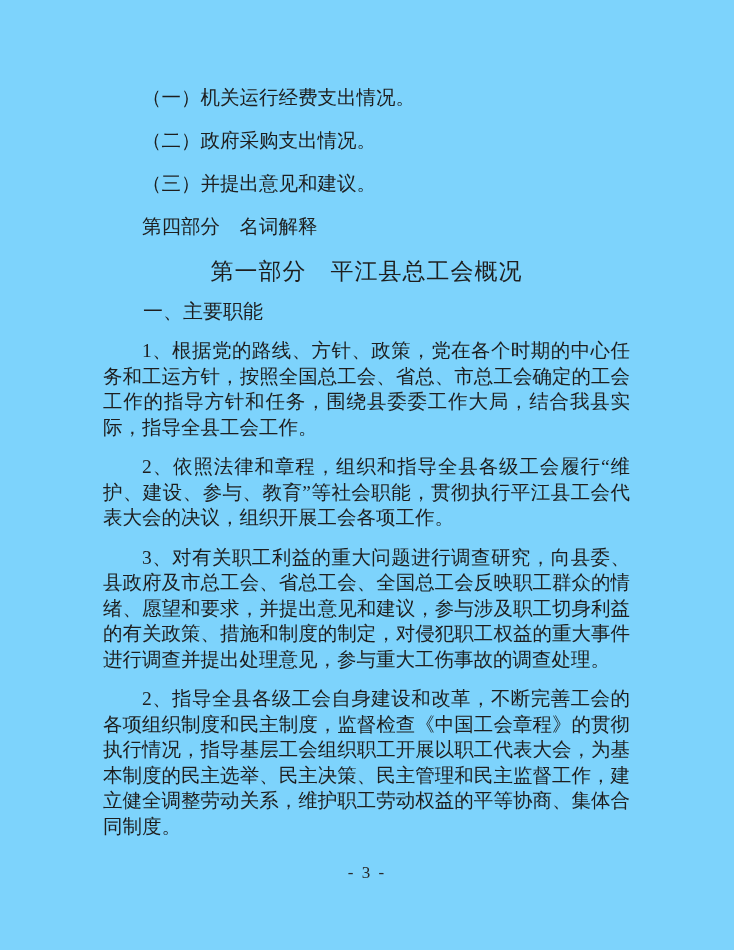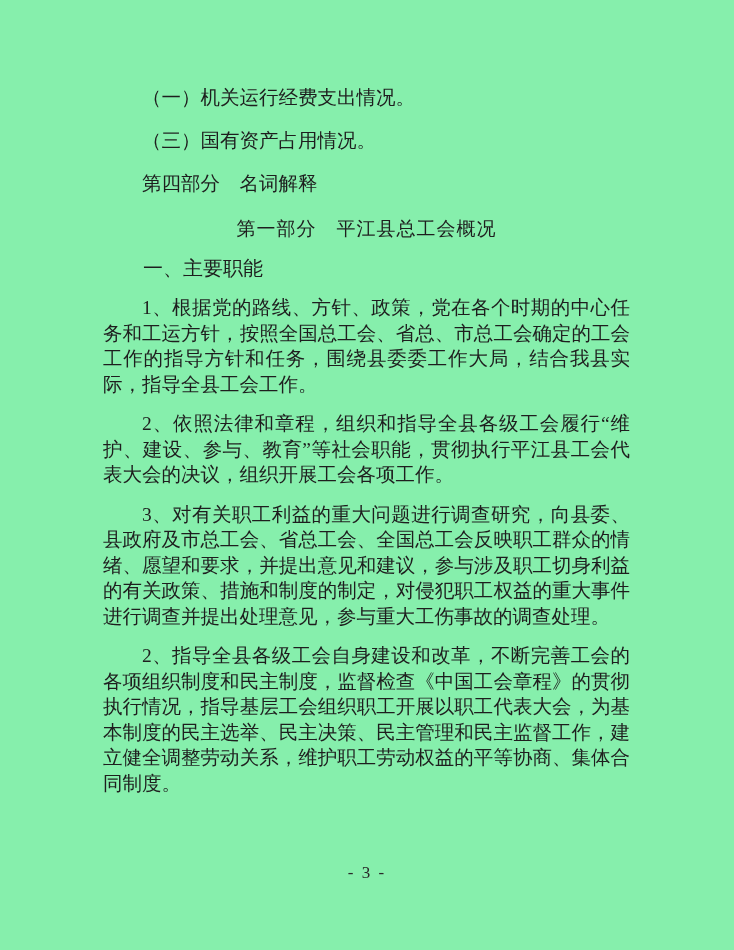--- a/index.html
+++ b/index.html
@@ -5,36 +5,36 @@
   html, body {
     margin: 0;
     padding: 0;
     background: #ffffff;
   }
   .page {
     position: relative;
     width: 734px;
     height: 950px;
     margin: 0 auto;
-    background: #86efac;
+    background: #7dd3fc;
     box-sizing: border-box;
     padding: 85px 104px 0 103px;
     overflow: hidden;
     font-family: "Liberation Serif", "DejaVu Serif", serif;
     color: #1e1e1e;
   }
   .toc-item {
     font-size: 19.5px;
     line-height: 26px;
     margin: 0 0 17px 0;
     text-indent: 2em;
     white-space: nowrap;
   }
   .section-title {
-    font-size: 19px;
+    font-size: 23px;
     font-weight: normal;
     line-height: 30px;
     margin: 7px 0 0 0;
     text-align: center;
     letter-spacing: 1px;
   }
   .section-heading {
     font-size: 20px;
     font-weight: normal;
     line-height: 26px;
@@ -60,21 +60,22 @@
     color: #2a2a2a;
     letter-spacing: 2px;
   }
 </style>
 </head>
 <body>
 
 <div class="page">
 
   <p class="toc-item">（一）机关运行经费支出情况。</p>
-  <p class="toc-item">（三）国有资产占用情况。</p>
+  <p class="toc-item">（二）政府采购支出情况。</p>
+  <p class="toc-item">（三）并提出意见和建议。</p>
   <p class="toc-item">第四部分　名词解释</p>
 
   <h1 class="section-title">第一部分　平江县总工会概况</h1>
 
   <h2 class="section-heading">一、主要职能</h2>
 
   <p class="body-paragraph">1、根据党的路线、方针、政策，党在各个时期的中心任务和工运方针，按照全国总工会、省总、市总工会确定的工会工作的指导方针和任务，围绕县委委工作大局，结合我县实际，指导全县工会工作。</p>
   <p class="body-paragraph">2、依照法律和章程，组织和指导全县各级工会履行“维护、建设、参与、教育”等社会职能，贯彻执行平江县工会代表大会的决议，组织开展工会各项工作。</p>
   <p class="body-paragraph">3、对有关职工利益的重大问题进行调查研究，向县委、县政府及市总工会、省总工会、全国总工会反映职工群众的情绪、愿望和要求，并提出意见和建议，参与涉及职工切身利益的有关政策、措施和制度的制定，对侵犯职工权益的重大事件进行调查并提出处理意见，参与重大工伤事故的调查处理。</p>
   <p class="body-paragraph">2、指导全县各级工会自身建设和改革，不断完善工会的各项组织制度和民主制度，监督检查《中国工会章程》的贯彻执行情况，指导基层工会组织职工开展以职工代表大会，为基本制度的民主选举、民主决策、民主管理和民主监督工作，建立健全调整劳动关系，维护职工劳动权益的平等协商、集体合同制度。</p>

